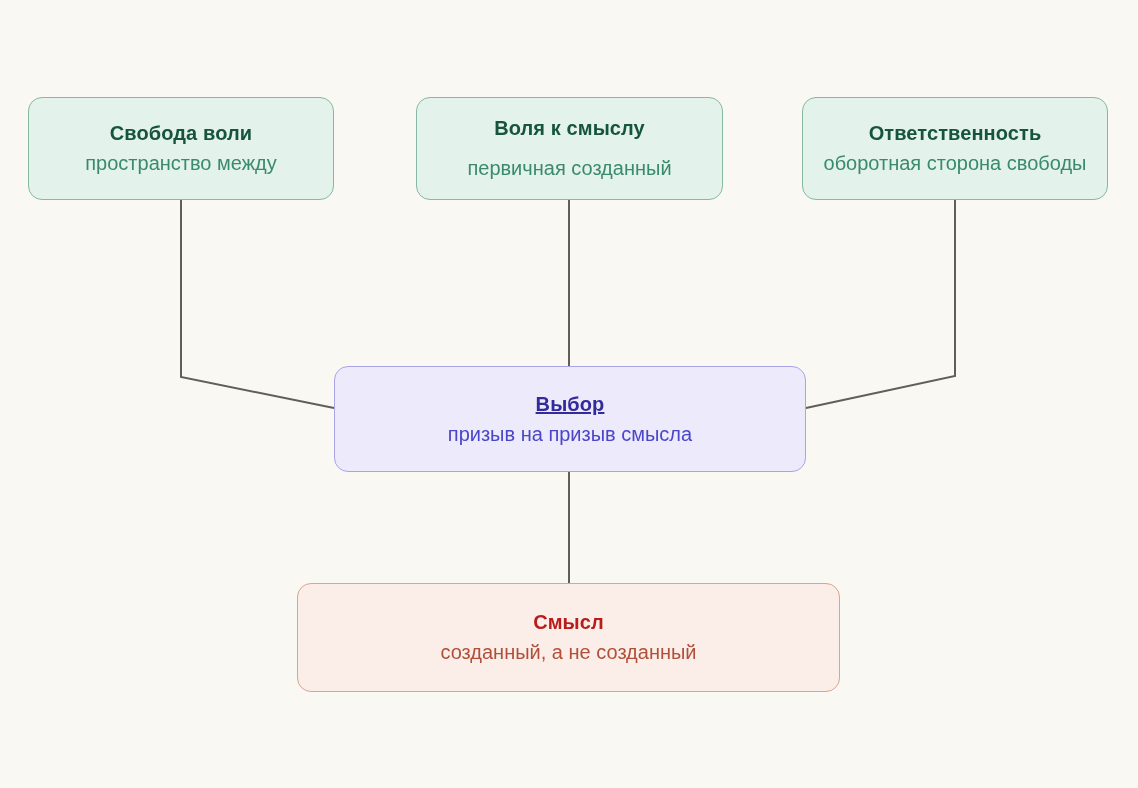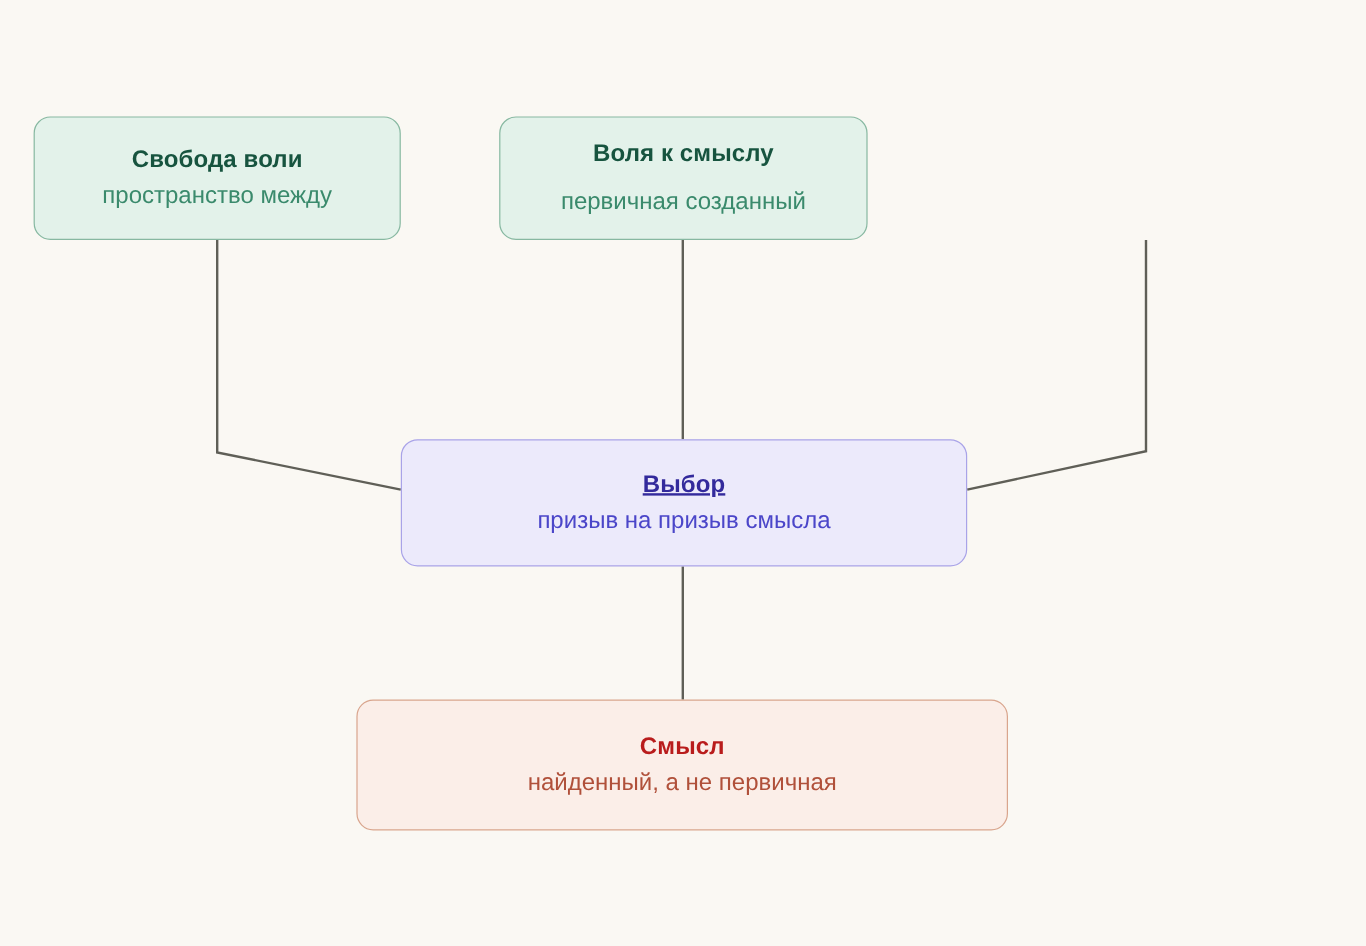--- a/index.html
+++ b/index.html
@@ -99,24 +99,28 @@
   <div class="node green" id="node-free-will">
     <div class="title">Свобода воли</div>
     <div class="subtitle">пространство между</div>
   </div>
 
   <div class="node green" id="node-will-to-meaning">
     <div class="title">Воля к смыслу</div>
     <div class="subtitle">первичная созданный</div>
   </div>
 
+  <div class="node green" id="node-responsibility">
+    <div class="title">Ответственность</div>
+    <div class="subtitle">оборотная сторона свободы</div>
+  </div>
 
   <div class="node purple" id="node-choice">
     <div class="title">Выбор</div>
     <div class="subtitle">призыв на призыв смысла</div>
   </div>
 
   <div class="node pink" id="node-meaning">
     <div class="title">Смысл</div>
-    <div class="subtitle">найденный, а не первичная</div>
+    <div class="subtitle">созданный, а не созданный</div>
   </div>
 
 </div>
 
 </body></html>

